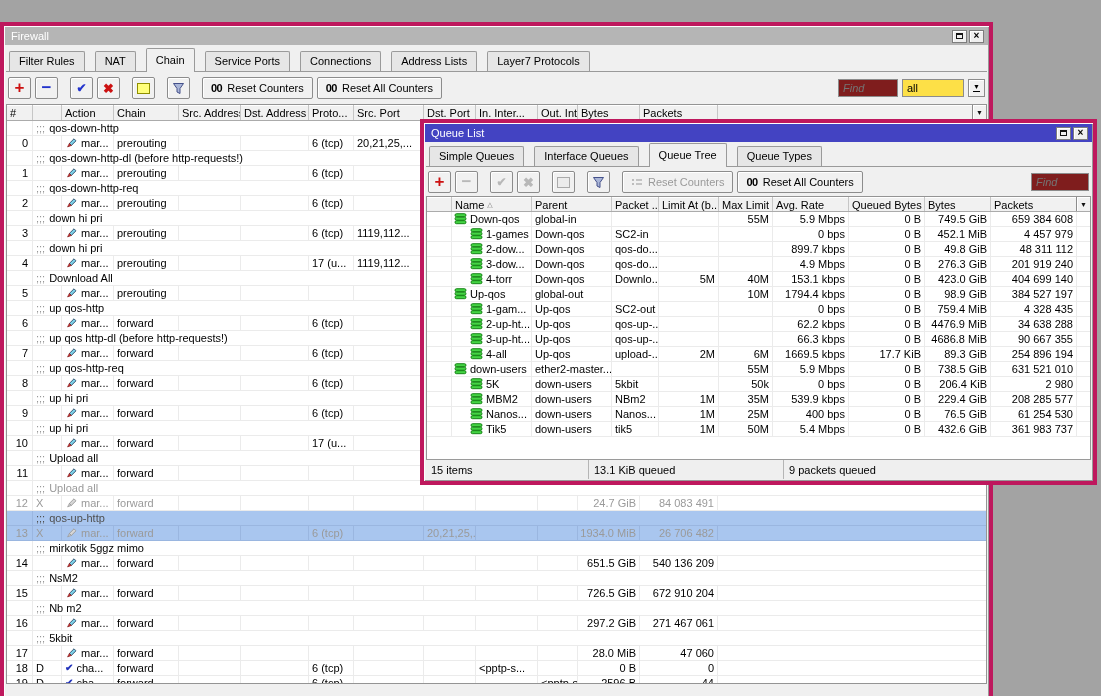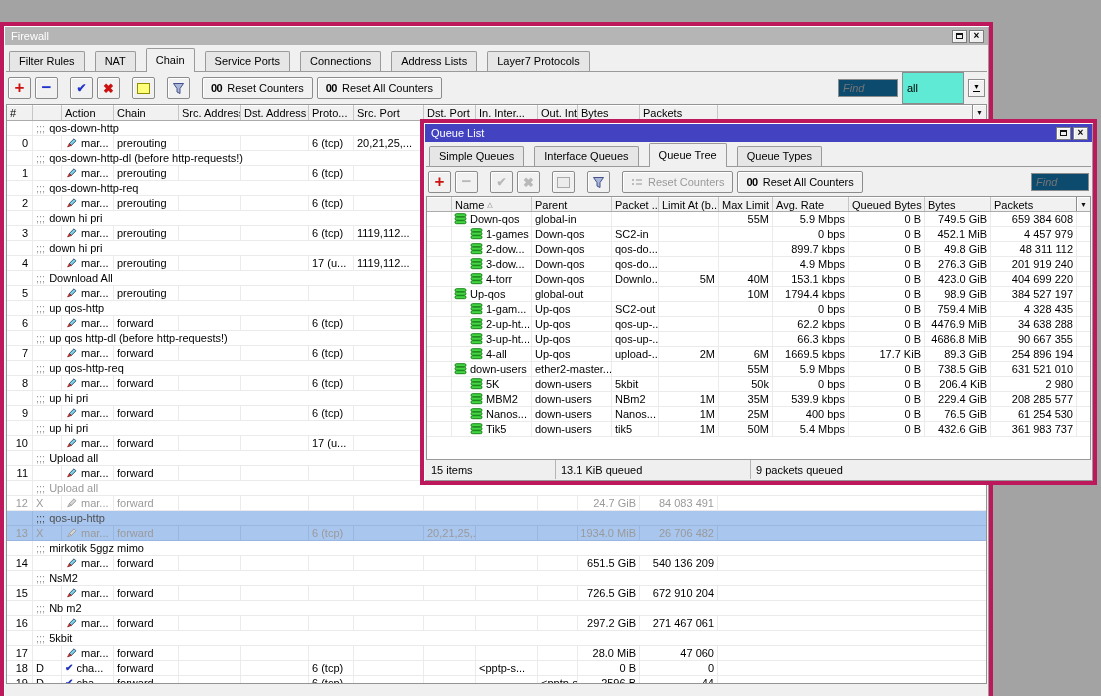--- a/index.html
+++ b/index.html
@@ -43,23 +43,23 @@
   .plus { color:#cc1111; font-size:17px; font-weight:bold; line-height:14px; }
   .minus { color:#2233cc; font-size:17px; font-weight:bold; line-height:12px; }
   .chkico { color:#2233cc; font-size:12px; font-weight:bold; }
   .xico { color:#cc1111; font-size:13px; font-weight:bold; }
   .dis .plus,.dis .minus,.dis .chkico,.dis .xico { color:#b8b8b8; }
   .dis { color:#9a9a9a; }
   .b00 { font-weight:bold; letter-spacing:-0.5px; }
   .noteico { width:13px; height:11px; background:#ffff7a; border:1px solid #8f8f00; }
   .noteico.gray { background:#ececec; border-color:#aaa; }
   .findwrap { margin-left:auto; display:flex; align-items:center; gap:4px; }
-  .findbox { width:60px; height:18px; border:1px solid #8c8c8c; background:#0c4a6e; font-style:italic;
+  .findbox { width:60px; height:18px; border:1px solid #8c8c8c; background:#7f1d1d; font-style:italic;
              color:#9a9a9a; font-size:11px; padding:0 4px; font-family:"Liberation Sans", sans-serif; }
-  .allbox { width:62px; height:32px; border:1px solid #8c8c8c; background:#5eead4; display:flex; align-items:center; padding-left:4px; }
+  .allbox { width:62px; height:18px; border:1px solid #8c8c8c; background:#fde047; display:flex; align-items:center; padding-left:4px; }
   .dropbtn { width:17px; height:18px; background:#f1f1f1; border:1px solid #8c8c8c; box-shadow: inset 1px 1px 0 #fff;
              display:flex; flex-direction:column; align-items:center; justify-content:center; font-size:7px; line-height:6px; }
   .dropbtn .bar { width:7px; border-bottom:1px solid #000; margin-top:1px; }
 
   
   .tablewrap { position:absolute; left:2px; right:2px; background:#fff; border:1px solid #949494; overflow:hidden; }
   .fw .tablewrap { top:78px; bottom:23px; }
   .ql .tablewrap { top:73px; bottom:8px; }
   .thead { position:relative; display:grid; background:#f1f1f1; border-bottom:1px solid #ababab; }
   .fw .thead { height:16px; }
@@ -868,21 +868,21 @@
                   <rect x="1" y="7.7" width="11" height="3" rx="1.5"></rect>
                 </g>
               </svg>4-torr</div>
             <div class="c ">Down-qos</div>
             <div class="c ">Downlo...</div>
             <div class="c r">5M</div>
             <div class="c r">40M</div>
             <div class="c r">153.1 kbps</div>
             <div class="c r">0 B</div>
             <div class="c r">423.0 GiB</div>
-            <div class="c r">404 699 220</div>
+            <div class="c r">404 699 140</div>
             <div class="c last"></div>
           </div>
           <div class="row q-grid">
             <div class="c "></div>
             <div class="c actcell" style="padding-left: 2px;"><svg width="13" height="12" viewBox="0 0 13 12" style="flex:none">
                 <g stroke="#0a7a0a" stroke-width="0.9" fill="#44d444">
                   <rect x="1" y="0.7" width="11" height="3" rx="1.5"></rect>
                   <rect x="1" y="4.2" width="11" height="3" rx="1.5"></rect>
                   <rect x="1" y="7.7" width="11" height="3" rx="1.5"></rect>
                 </g>
@@ -1065,18 +1065,18 @@
             <div class="c r">5.4 Mbps</div>
             <div class="c r">0 B</div>
             <div class="c r">432.6 GiB</div>
             <div class="c r">361 983 737</div>
             <div class="c last"></div>
           </div>
         </div>
     </div>
 
     <div class="statusbar">
-      <span class="sect" style="width:130px">15 items</span>
+      <span class="sect" style="width:163px">15 items</span>
       <span class="sect" style="width:195px">13.1 KiB queued</span>
       <span class="sect last">9 packets queued</span>
     </div>
   </div>
 </div>
 
 </body></html>

